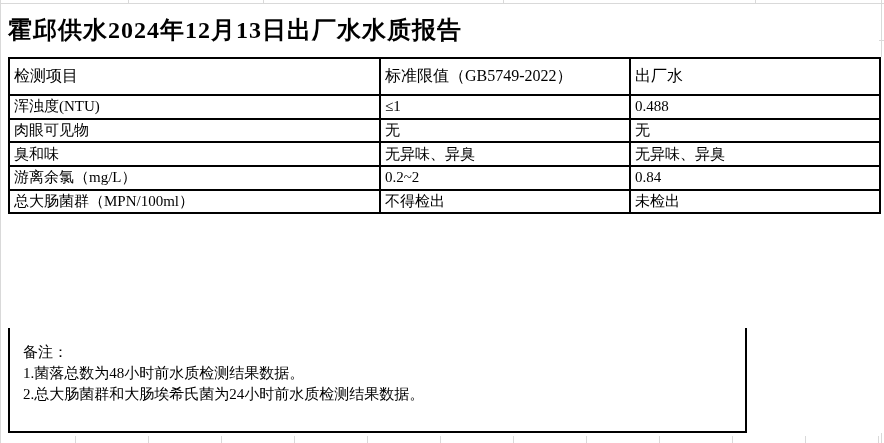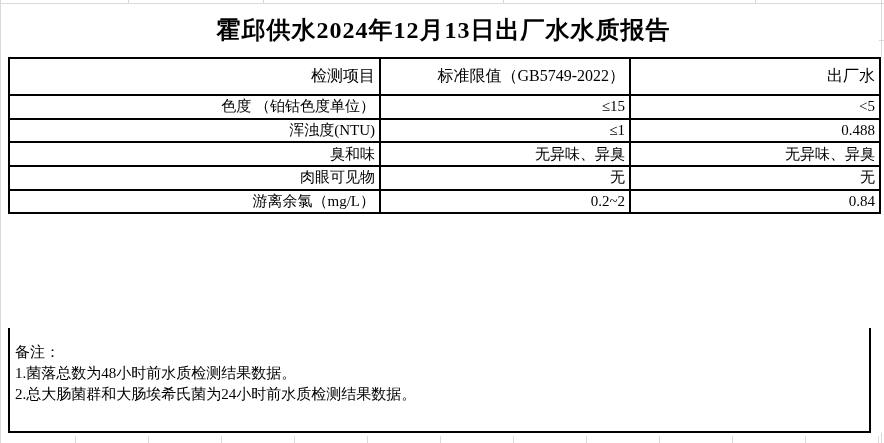--- a/index.html
+++ b/index.html
@@ -9,41 +9,41 @@
     background:#ffffff;
     overflow:hidden;
     font-family:"Liberation Serif","DejaVu Serif",serif;
     color:#000;
   }
   
   .gl{position:absolute;background:#d9d9d9;}
   
   .title{
     position:absolute;left:8px;top:4px;width:871px;height:53px;
-    line-height:53px;text-align:center;
+    line-height:53px;text-align:left;
     font-size:24px;font-weight:bold;letter-spacing:1px;
   }
   
   table.report{
     position:absolute;left:8px;top:57px;
     width:871px;border-collapse:collapse;table-layout:fixed;
   }
   table.report th, table.report td{
     border:2px solid #000;
-    text-align:right;vertical-align:middle;
+    text-align:left;vertical-align:middle;
     padding:0 4px;overflow:hidden;white-space:nowrap;
   }
   table.report th{height:35px;font-size:16px;font-weight:normal;}
   table.report td{height:21.7px;font-size:15px;}
   
   .notes{
-    position:absolute;left:8px;top:328px;width:863px;height:105px;
+    position:absolute;left:8px;top:328px;width:739px;height:105px;
     box-sizing:border-box;
     border-left:2px solid #000;border-right:2px solid #000;border-bottom:2px solid #000;
-    padding:14px 6px 0 5px;
+    padding:14px 6px 0 13px;
     font-size:15px;line-height:21px;
     white-space:nowrap;
   }
   .notes div{height:21px;}
 </style>
 </head>
 <body>
 
 <div id="sheet">
 
@@ -77,43 +77,43 @@
         <col style="width:250px">
         <col style="width:250px">
     </colgroup>
     <tbody>
         <tr>
       <th>检测项目</th>
       <th>标准限值（GB5749-2022）</th>
       <th>出厂水</th>
     </tr>
     <tr>
-      <td>色度 （铂钴色度单位）</td>
-      <td>≤15</td>
-      <td>&lt;5</td>
-    </tr>
-    <tr>
       <td>浑浊度(NTU)</td>
       <td>≤1</td>
       <td>0.488</td>
+    </tr>
+    <tr>
+      <td>肉眼可见物</td>
+      <td>无</td>
+      <td>无</td>
     </tr>
     <tr>
       <td>臭和味</td>
       <td>无异味、异臭</td>
       <td>无异味、异臭</td>
     </tr>
     <tr>
-      <td>肉眼可见物</td>
-      <td>无</td>
-      <td>无</td>
-    </tr>
-    <tr>
       <td>游离余氯（mg/L）</td>
       <td>0.2~2</td>
       <td>0.84</td>
+    </tr>
+    <tr>
+      <td>总大肠菌群（MPN/100ml）</td>
+      <td>不得检出</td>
+      <td>未检出</td>
     </tr>
   </tbody>
     </table>
 
   <div class="notes">
     <div>备注：</div>
     <div>1.菌落总数为48小时前水质检测结果数据。</div>
     <div>2.总大肠菌群和大肠埃希氏菌为24小时前水质检测结果数据。</div>
   </div>
 

